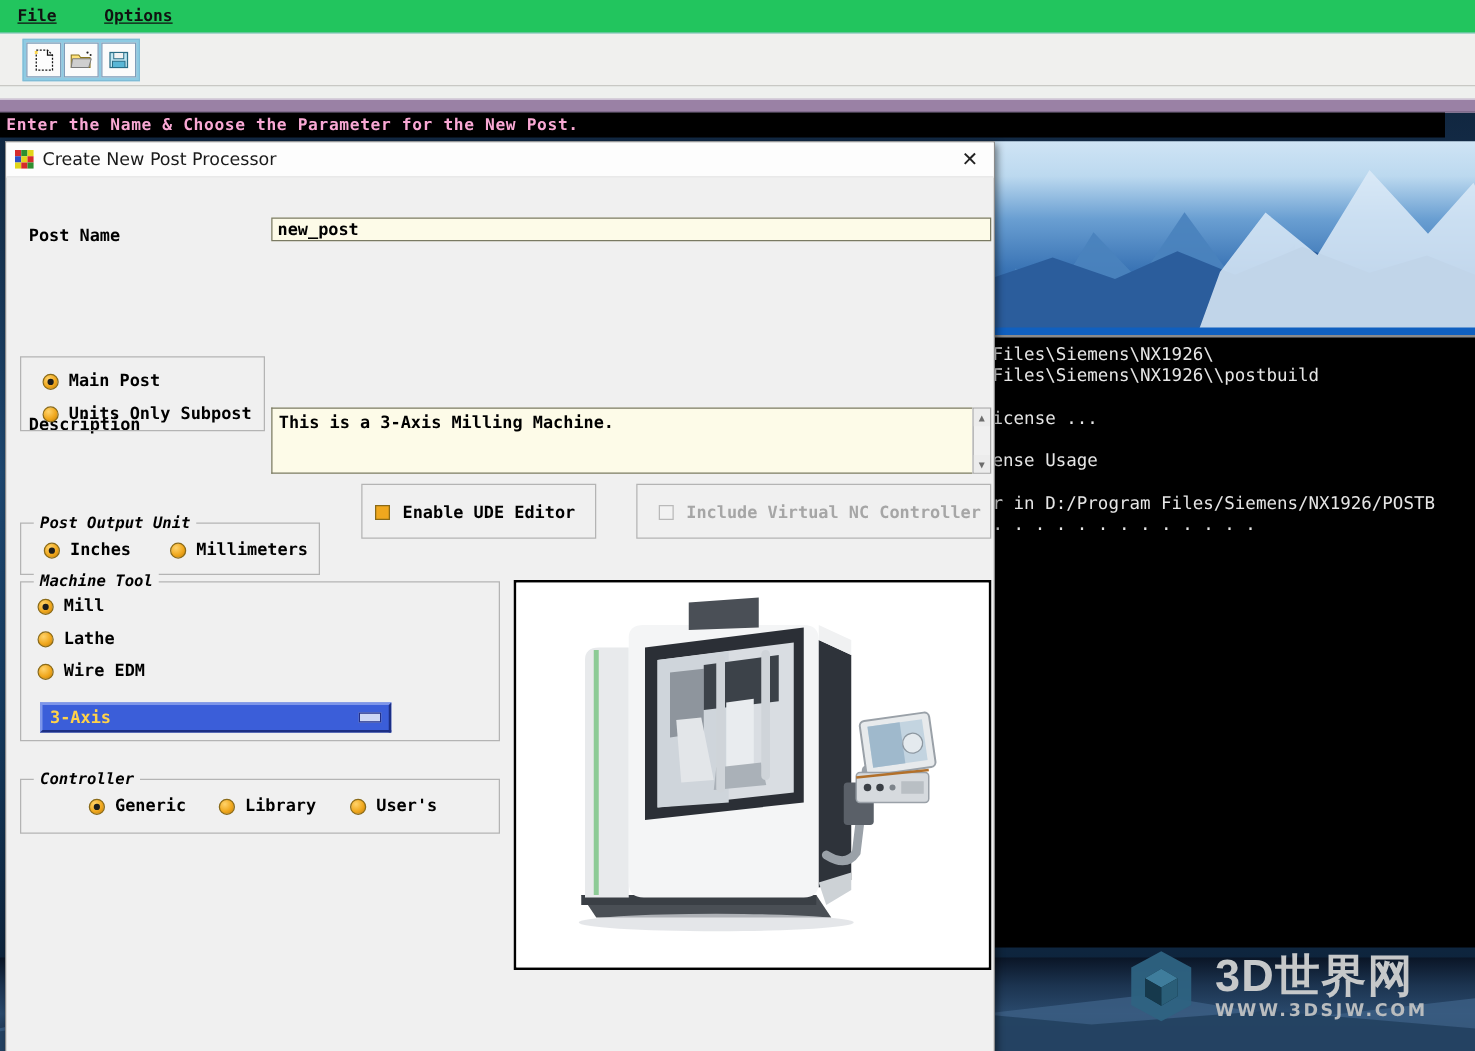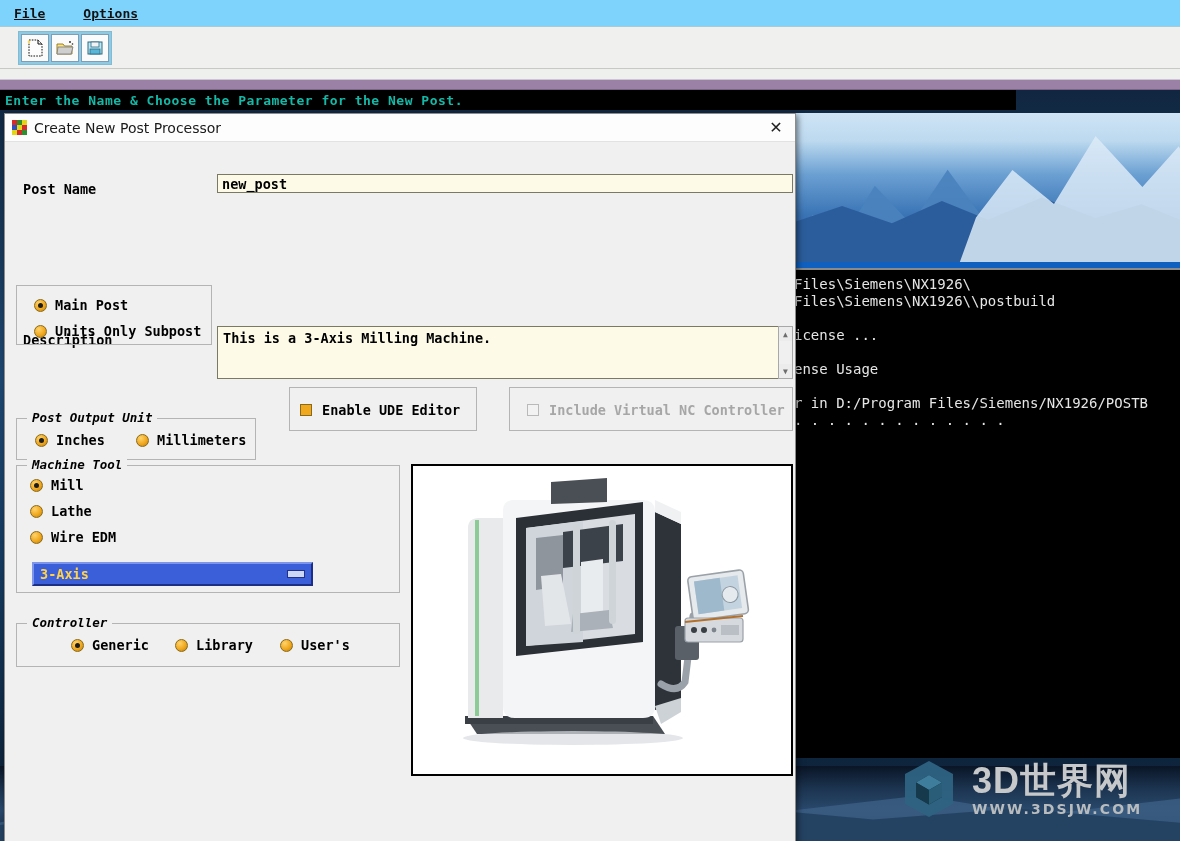--- a/index.html
+++ b/index.html
@@ -57,21 +57,21 @@
     clip-path: polygon(0% 60%, 10% 34%, 22% 56%, 34% 28%, 48% 52%, 60% 22%, 74% 50%, 86% 30%, 100% 56%, 100% 100%, 0% 100%);
     opacity:.9;
   }
 
   
   #app-window {
     position:absolute; left:0; top:0; width:1180px; height:90px;
     background:#eef0ee;
   }
   #menubar {
-    height:27px; background:#7dd3fc;
+    height:27px; background:#22c55e;
     display:flex; align-items:center; padding-left:10px; gap:30px;
     border-bottom:1px solid #a8ccd6;
   }
   .menu-item {
     font-family:"DejaVu Sans Mono", monospace;
     font-size:13px; font-weight:bold; color:#111;
     padding:1px 4px; cursor:default;
   }
   .menu-item span.ul { text-decoration: underline; }
   #toolbar {
@@ -86,22 +86,22 @@
     cursor:pointer; position:relative;
   }
   .tb-btn svg { display:block; }
   #purple-band {
     position:absolute; left:0; top:79px; width:1180px; height:11px;
     background:#9a81a5; border-top:1px solid #cfc4d6; border-bottom:1px solid #7a6485;
   }
 
   
   #statusline {
-    position:absolute; left:0; top:90px; width:1016px; height:20px;
-    background:#000; color:#14b8a6;
+    position:absolute; left:0; top:90px; width:1156px; height:20px;
+    background:#000; color:#f9a8d4;
     font-family:"DejaVu Sans Mono", monospace;
     font-size:13px; font-weight:bold;
     display:flex; align-items:center; padding-left:5px;
     letter-spacing:0.5px;
   }
 
   
   #console {
     position:absolute; left:782px; top:268px; width:398px; height:490px;
     background:#000; color:#e6e6e6;

